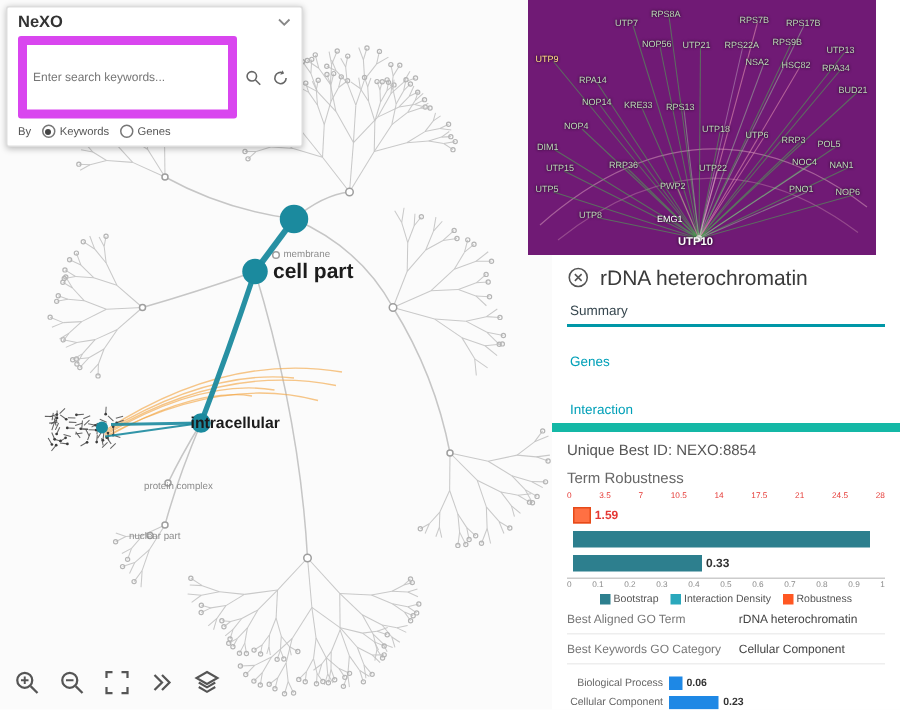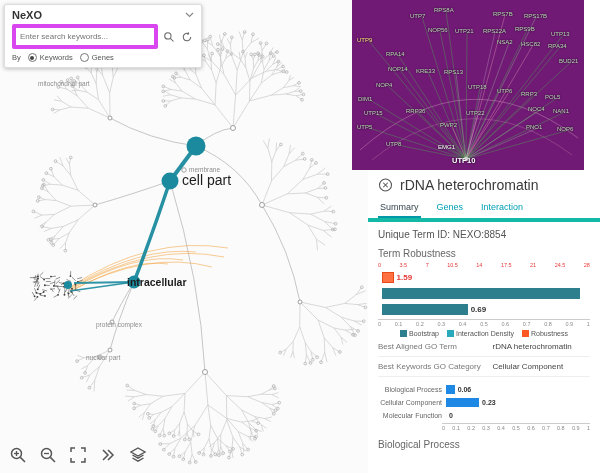--- a/index.html
+++ b/index.html
@@ -4,37 +4,37 @@
 <style>
   html,body{margin:0;padding:0;width:600px;height:473px;overflow:hidden;
     font-family:"Liberation Sans",sans-serif;background:#fff;}
   #app{position:relative;width:600px;height:473px;}
 
   
   #tree-panel{position:absolute;left:0;top:0;width:368px;height:473px;background:#fbfbfb;overflow:hidden;}
   #tree-svg{position:absolute;left:0;top:0;}
   .node-label{position:absolute;white-space:nowrap;color:#1c1c1c;z-index:3;}
   .lbl-cc{left:208px;top:137px;font-size:15px;font-weight:700;}
-  .lbl-cp{left:182px;top:172px;font-size:14px;font-weight:400;}
+  .lbl-cp{left:182px;top:172px;font-size:14px;font-weight:700;}
   .lbl-ic{left:127px;top:276px;font-size:10.5px;font-weight:700;}
   .minor{color:#8d8d8d;font-size:6.5px;font-weight:400;}
   .lbl-mito{left:38px;top:80px;}
   .lbl-mem{left:189px;top:166px;}
   .lbl-pc{left:96px;top:321px;}
   .lbl-np{left:86px;top:354px;}
 
   
   #search-card{position:absolute;left:4px;top:4px;width:182px;background:#fff;
     border:1px solid #ddd;border-radius:2px;box-shadow:0 1px 4px rgba(0,0,0,.25);
     padding:4px 7px 5px;z-index:5;}
   .sc-top{display:flex;justify-content:space-between;align-items:center;}
   .sc-title{font-size:11px;font-weight:700;color:#333;}
   .sc-input-row{display:flex;align-items:center;gap:3px;margin-top:3px;}
-  .sc-input-row input{flex:1;height:15px;font-size:8px;border:4px solid #d946ef;border-radius:2px;
-    padding:1px 4px;color:#333;outline:none;min-width:0;}
+  .sc-input-row input{flex:1;height:15px;font-size:8px;border:6px solid #d946ef;border-radius:2px;
+    padding:14px 4px;color:#333;outline:none;min-width:0;}
   .icon-btn{border:none;background:none;padding:0;width:15px;height:15px;display:flex;
     align-items:center;justify-content:center;cursor:pointer;}
   .sc-radio-row{display:flex;align-items:center;gap:7px;margin-top:4px;font-size:7.5px;color:#555;}
   .sc-radio-row label{display:flex;align-items:center;gap:3px;}
   .radio{width:7px;height:7px;border:1px solid #777;border-radius:50%;display:inline-block;position:relative;}
   .radio.checked::after{content:"";position:absolute;left:1.5px;top:1.5px;width:4px;height:4px;
     border-radius:50%;background:#444;}
 
   
   #zoom-toolbar{position:absolute;left:8px;bottom:8px;display:flex;gap:10px;z-index:5;}
@@ -43,21 +43,21 @@
   
   #network-panel{position:absolute;left:352px;top:0;width:232px;height:170px;background:#701a75;overflow:hidden;}
   #net-svg{position:absolute;left:0;top:0;}
   .net-gene{position:absolute;font-size:6px;color:#bcd9b8;white-space:nowrap;z-index:2;text-shadow:0 0 2px #000;}
   .net-hub{position:absolute;font-size:7.5px;font-weight:700;color:#fff;white-space:nowrap;z-index:2;text-shadow:0 0 2px #000;}
 
   
   #details-panel{position:absolute;left:368px;top:170px;width:232px;height:303px;background:#fff;overflow:hidden;}
   .dp-header{display:flex;align-items:center;gap:7px;padding:7px 10px 3px;}
   .dp-title{font-size:14px;color:#3a3a3a;font-weight:500;}
-  .dp-tabs{display:flex;gap:14px;padding:2px 10px 0;border-bottom:4px solid #14b8a6;}
+  .dp-tabs{display:flex;gap:14px;padding:2px 10px 0;border-bottom:6px solid #14b8a6;flex-direction:column;}
   .dp-tab{font-size:9px;padding:4px 2px;color:#00a0b8;cursor:pointer;}
   .dp-tab.active{color:#37474f;border-bottom:2px solid #0097a7;}
   .dp-termid{padding:7px 10px 0;font-size:10px;color:#555;}
   .dp-heading{margin:8px 10px 3px;font-size:10px;color:#666;}
   .chart{margin:0 10px;}
   .ticks{display:flex;justify-content:space-between;font-size:5.5px;color:#8a8a8a;}
   .ticks.red{color:#e53935;}
   .ticks.btm{border-top:1px solid #ccc;padding-top:1px;}
   .bar-row{position:relative;height:13px;margin:3px 4px;display:flex;align-items:center;}
   .bar{height:11px;}
@@ -998,21 +998,21 @@
       <span class="dp-title">rDNA heterochromatin</span>
     </div>
 
     <div class="dp-tabs">
       <span class="dp-tab active">Summary</span>
       <span class="dp-tab">Genes</span>
       <span class="dp-tab">Interaction</span>
     </div>
 
     <div class="dp-termid">
-      <span>Unique Term ID:</span>
+      <span>Unique Best ID:</span>
       <span>NEXO:8854</span>
     </div>
 
     <div class="dp-heading">Term Robustness</div>
 
     <div class="chart">
       <div class="ticks red" id="rob-top-ticks">
           <span>0</span>
           <span>3.5</span>
           <span>7</span>
@@ -1025,21 +1025,21 @@
         </div>
       <div class="bar-row">
         <div class="bar orange" id="rob-bar-robustness" style="width: 5.67857%;"></div>
         <span class="bar-val red">1.59</span>
       </div>
       <div class="bar-row">
         <div class="bar teal" id="rob-bar-bootstrap" style="width: 97%;"></div>
       </div>
       <div class="bar-row">
         <div class="bar teal" id="rob-bar-density" style="width: 42%;"></div>
-        <span class="bar-val">0.69</span>
+        <span class="bar-val">0.33</span>
       </div>
       <div class="ticks btm" id="rob-bottom-ticks">
           <span>0</span>
           <span>0.1</span>
           <span>0.2</span>
           <span>0.3</span>
           <span>0.4</span>
           <span>0.5</span>
           <span>0.6</span>
           <span>0.7</span>

